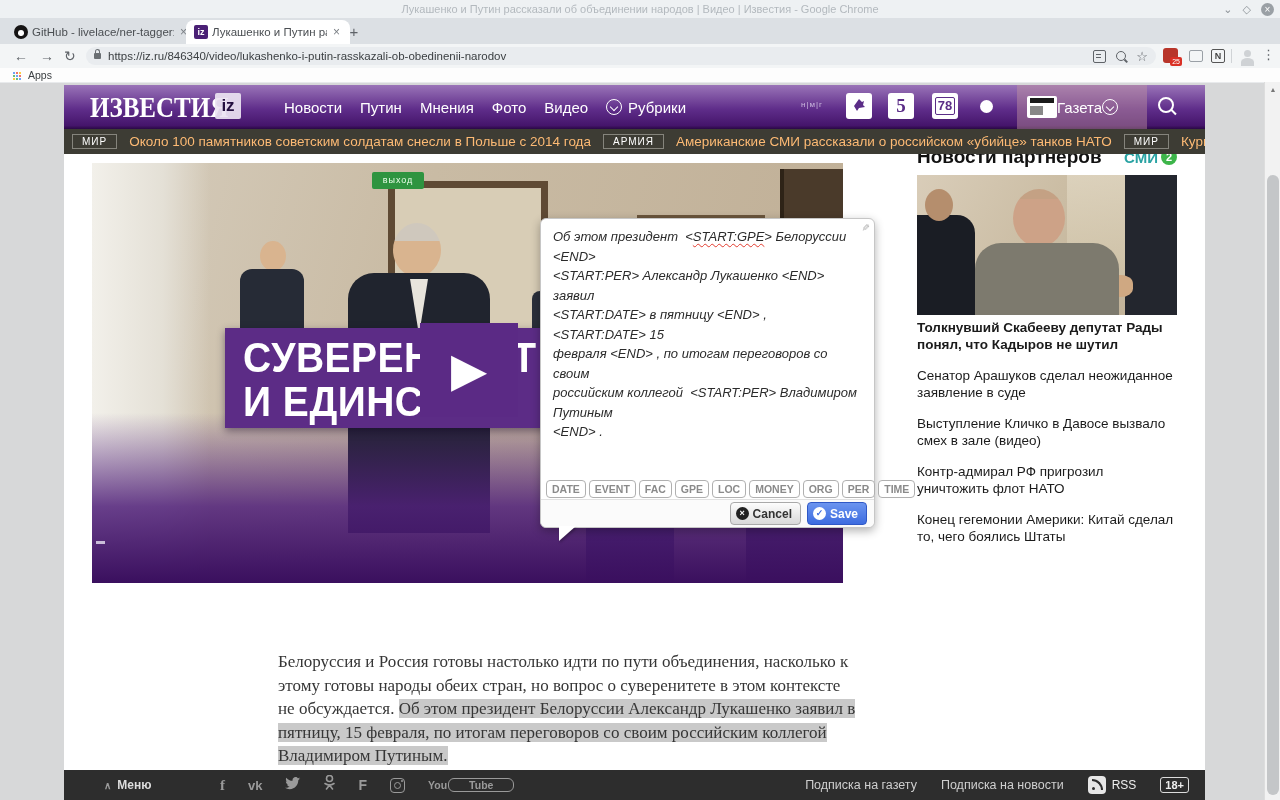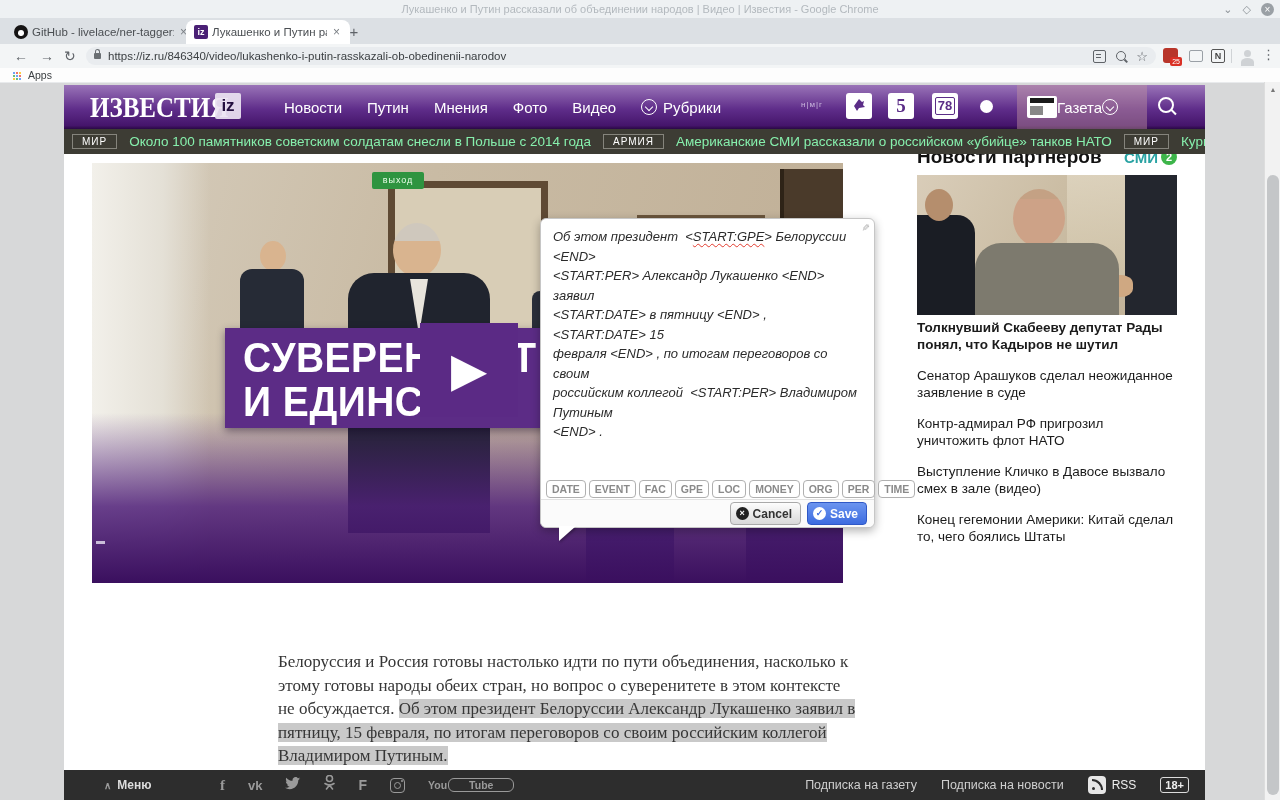--- a/index.html
+++ b/index.html
@@ -67,21 +67,21 @@
   .scrollup{left:0;top:4px;width:16px;text-align:center;font-size:7px;color:#777;}
   .scrollthumb{left:2px;top:93px;width:12px;height:620px;background:#c4c6c8;border-radius:6px;}
 
   
   .site-header{left:0;top:0;width:1141px;height:44px;
     background:linear-gradient(180deg,#9a74b8 0%,#5f2d8a 55%,#45156b 92%,#2a0845 100%);}
   .logo-txt{left:26px;top:7px;color:#fff;font-family:"Liberation Serif",serif;font-weight:bold;
     font-size:25px;letter-spacing:0px;transform:scaleY(1.15);transform-origin:top;}
   .logo-iz{left:151px;top:8px;width:26px;height:26px;background:rgba(235,228,242,0.92);border-radius:2px;
     color:#241040;font-weight:bold;font-size:17px;text-align:center;line-height:26px;}
-  .hd-nav{left:220px;top:0;height:44px;display:flex;align-items:center;gap:25px;color:#fff;font-size:15px;}
+  .hd-nav{left:220px;top:0;height:44px;display:flex;align-items:center;gap:18px;color:#fff;font-size:15px;}
   .rubric{display:flex;align-items:center;gap:6px;}
   .circ-chev{width:14px;height:14px;border:1.5px solid #fff;border-radius:50%;position:relative;}
   .circ-chev:after{content:"";position:absolute;left:3.5px;top:3.5px;width:5px;height:5px;
     border-right:1.5px solid #fff;border-bottom:1.5px solid #fff;transform:rotate(45deg);}
   .nmg{left:737px;top:15px;color:#c9b6dd;font-size:8px;letter-spacing:1px;}
   .pt-sq{top:8px;width:26px;height:26px;background:#fff;border-radius:3px;color:#5b2d87;font-weight:bold;
     text-align:center;}
   .ren{left:782px;} .ch5{left:824px;font-size:19px;line-height:25px;font-family:"Liberation Serif",serif;}
   .ch78{left:868px;font-size:13px;line-height:26px;border:0;}
   .ch78 span{display:inline-block;border:1.5px solid #5b2d87;border-radius:2px;padding:0 2px;margin-top:3px;line-height:16px;}
@@ -95,21 +95,21 @@
   .np-ic:before{content:"";position:absolute;left:3px;top:2px;right:3px;height:5px;background:#1a1a1a;}
   .np-ic:after{content:"";position:absolute;left:3px;top:10px;width:13px;height:9px;background:#888;
     box-shadow:16px 0 0 -6px #888,16px 4px 0 -6px #888,0 11px 0 -7px #888;}
   .hd-search{left:1094px;top:12px;width:12px;height:12px;border:2px solid #fff;border-radius:50%;}
   .hd-search:after{content:"";position:absolute;left:10px;top:12px;width:7px;height:2px;background:#fff;transform:rotate(45deg);}
 
   
   .ticker{left:0;top:44px;width:1141px;height:25px;background:#3d3c34;display:flex;align-items:center;
     gap:12px;padding:0 8px;box-sizing:border-box;overflow:hidden;white-space:nowrap;z-index:5;}
   .tk-tag{border:1px solid #85847c;color:#fff;font-size:10px;letter-spacing:1px;padding:1px 9px;flex:none;}
-  .tk-txt{color:#86efac;font-size:13.5px;flex:none;}
+  .tk-txt{color:#fdba74;font-size:13.5px;flex:none;}
 
   
   .video{left:28px;top:78px;width:751px;height:420px;overflow:hidden;
     background:linear-gradient(105deg,#d6cdbd 0%,#c9bba4 40%,#bfae95 100%);}
   .vd-curtain{left:0;top:0;width:118px;height:420px;
     background:linear-gradient(90deg,#f2f0ea 0%,#e4e0d6 60%,rgba(222,214,198,0) 100%);}
   .vd-door{left:296px;top:18px;width:146px;height:190px;background:#d8cdb6;border:7px solid #5f4a34;}
   .vd-door2{left:545px;top:52px;width:118px;height:170px;background:#cec2aa;border:5px solid #6b553c;}
   .vd-pic{left:688px;top:6px;width:63px;height:215px;background:#4a3a2a;border-left:4px solid #2e2317;}
   .vd-exit{left:280px;top:9px;width:52px;height:17px;background:#2e9440;color:#eaffea;font-size:9px;
@@ -362,22 +362,22 @@
       <div class="abs sbp-l"></div>
       <div class="abs head sbp-lh"></div>
       <div class="abs sbp-r"></div>
       <div class="abs head sbp-rh"></div>
       <div class="abs head sbp-head"></div>
       <div class="abs sbp-sweater"></div>
     </div>
     <div class="abs sb-items">
       <div class="sb-item bold">Толкнувший Скабееву депутат Рады понял, что Кадыров не шутил</div>
       <div class="sb-item">Сенатор Арашуков сделал неожиданное заявление в суде</div>
+      <div class="sb-item">Выступление Кличко в Давосе вызвало смех в зале (видео)</div>
       <div class="sb-item">Контр-адмирал РФ пригрозил уничтожить флот НАТО</div>
-      <div class="sb-item">Выступление Кличко в Давосе вызвало смех в зале (видео)</div>
       <div class="sb-item">Конец гегемонии Америки: Китай сделал то, чего боялись Штаты</div>
     </div>
 
     <div class="abs article">
       <span>Белоруссия и Россия готовы настолько идти по пути объединения, насколько к этому готовы народы обеих стран, но вопрос о суверенитете в этом контексте не обсуждается. </span><span class="hl">Об этом президент Белоруссии Александр Лукашенко заявил в пятницу, 15 февраля, по итогам переговоров со своим российским коллегой Владимиром Путиным.</span>
     </div>
 
     <div class="abs footerbar">
       <div class="abs ft-menu">
         <span class="chv">∧</span>

